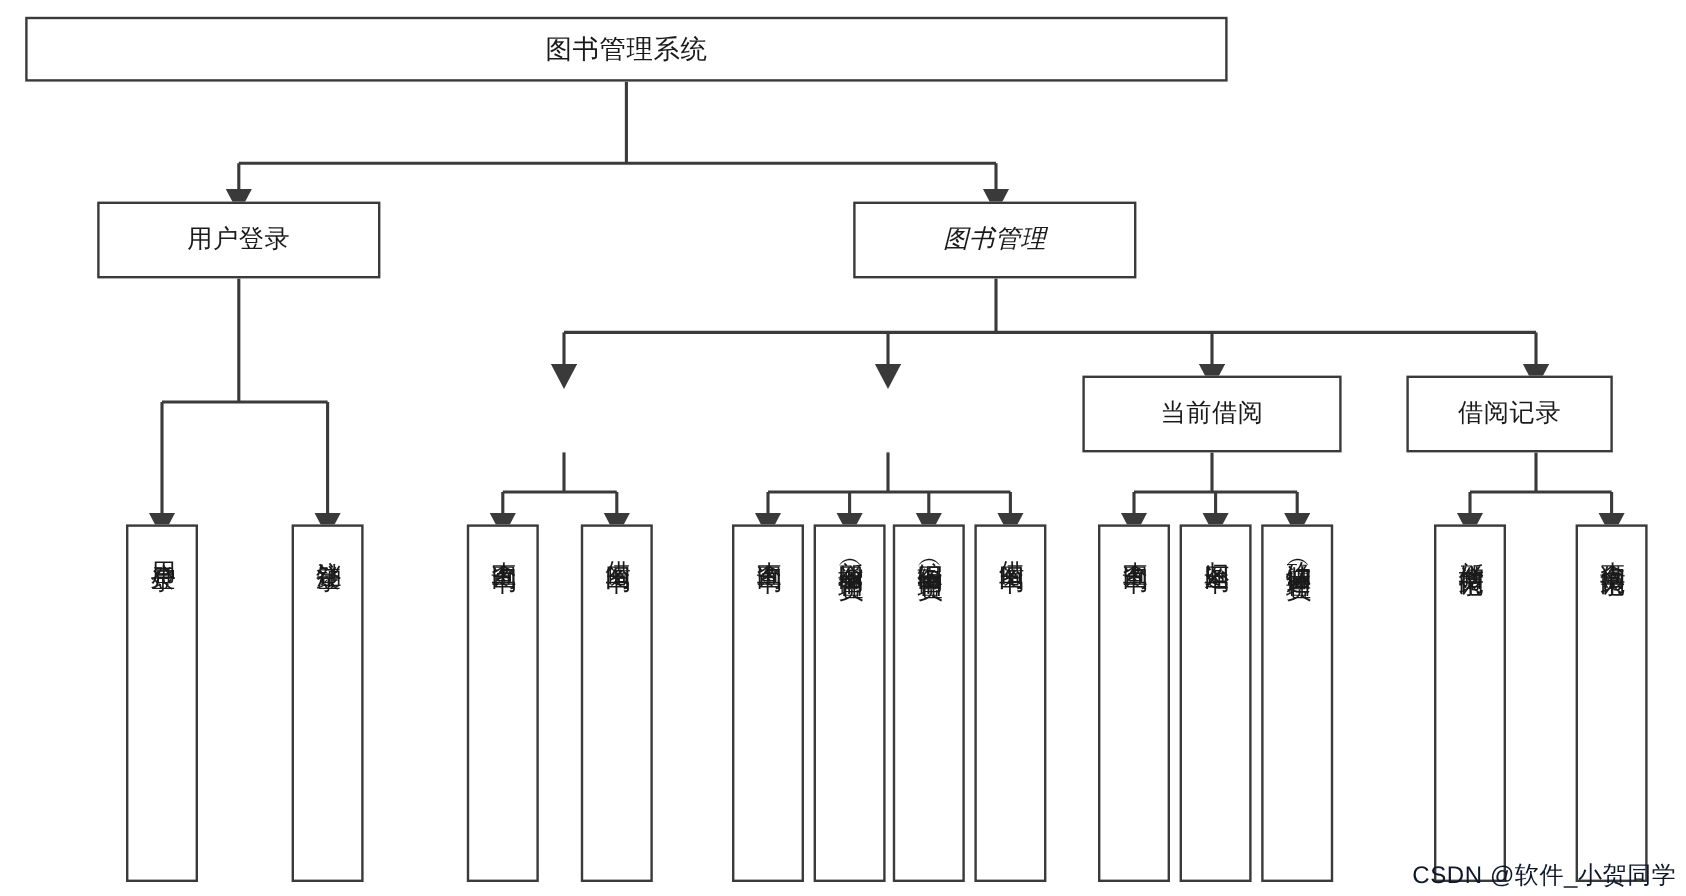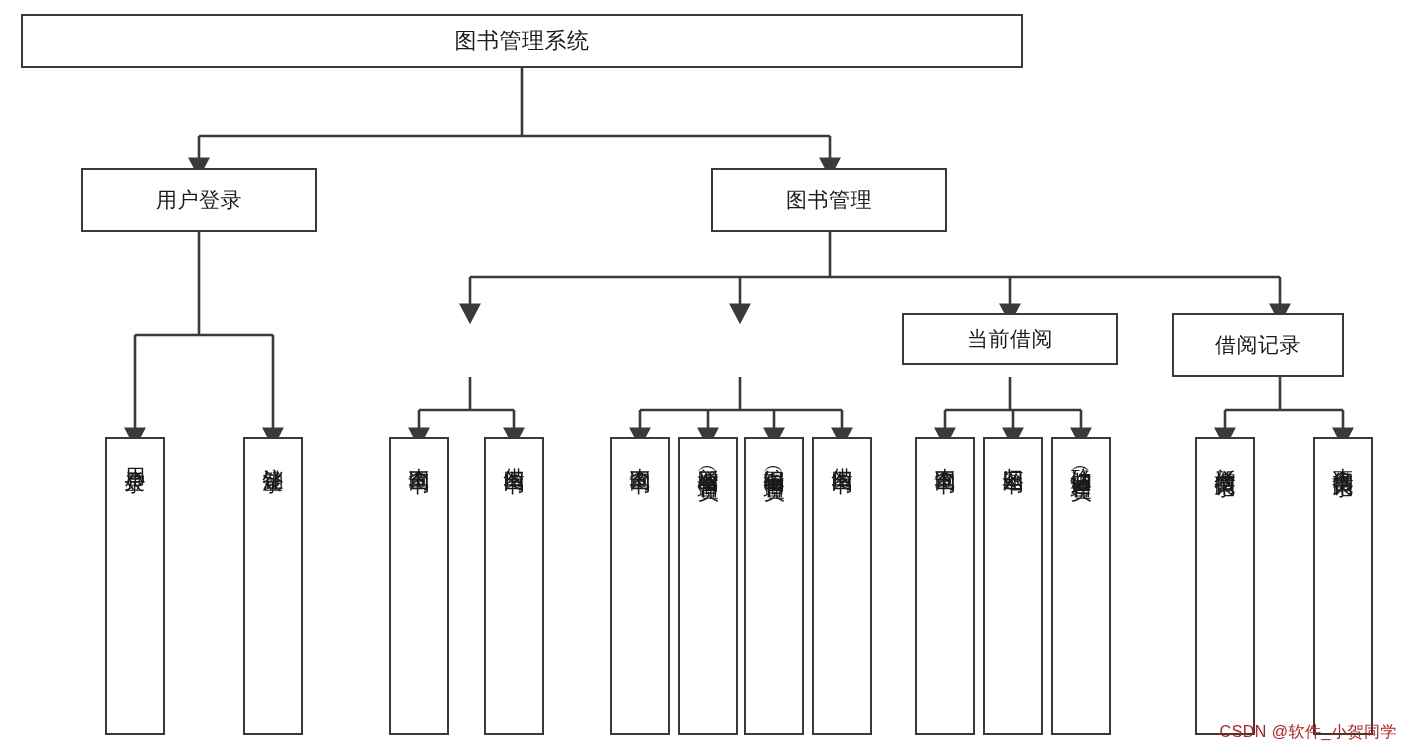--- a/index.html
+++ b/index.html
@@ -38,22 +38,22 @@
     text-orientation:upright;
     font-size:21px;
     line-height:1.15;
     letter-spacing:2px;
     white-space:nowrap;
   }
 
   #watermark{
     position:absolute;
     right:8px;bottom:4px;
-    font-size:16px;
-    color:#b91c1c;
+    font-size:20px;
+    color:#0f172a;
     letter-spacing:0.5px;
     white-space:nowrap;
     pointer-events:none;
   }
 </style>
 </head>
 <body>
 
 <div id="canvas">
 
@@ -107,25 +107,25 @@
     </g>
   </svg>
 
   <div class="node h-node root" style="left:21px;top:14px;width:1002px;height:54px;">
     <span class="lbl">图书管理系统</span>
   </div>
 
   <div class="node h-node" style="left:81px;top:168px;width:236px;height:64px;">
     <span class="lbl">用户登录</span>
   </div>
-  <div class="node h-node" style="left:711px;top:168px;width:236px;height:64px;">
+  <div class="node h-node" style="left:711px;top:168px;width:236px;height:64px;font-style:italic;">
     <span class="lbl">图书管理</span>
   </div>
 
-  <div class="node h-node" style="left:902px;top:313px;width:216px;height:52px;">
+  <div class="node h-node" style="left:902px;top:313px;width:216px;height:64px;">
     <span class="lbl">当前借阅</span>
   </div>
   <div class="node h-node" style="left:1172px;top:313px;width:172px;height:64px;">
     <span class="lbl">借阅记录</span>
   </div>
 
   <div class="node v-node" style="left:105px;top:437px;width:60px;height:298px;">
     <span class="lbl">用户登录</span>
   </div>
   <div class="node v-node" style="left:243px;top:437px;width:60px;height:298px;">

